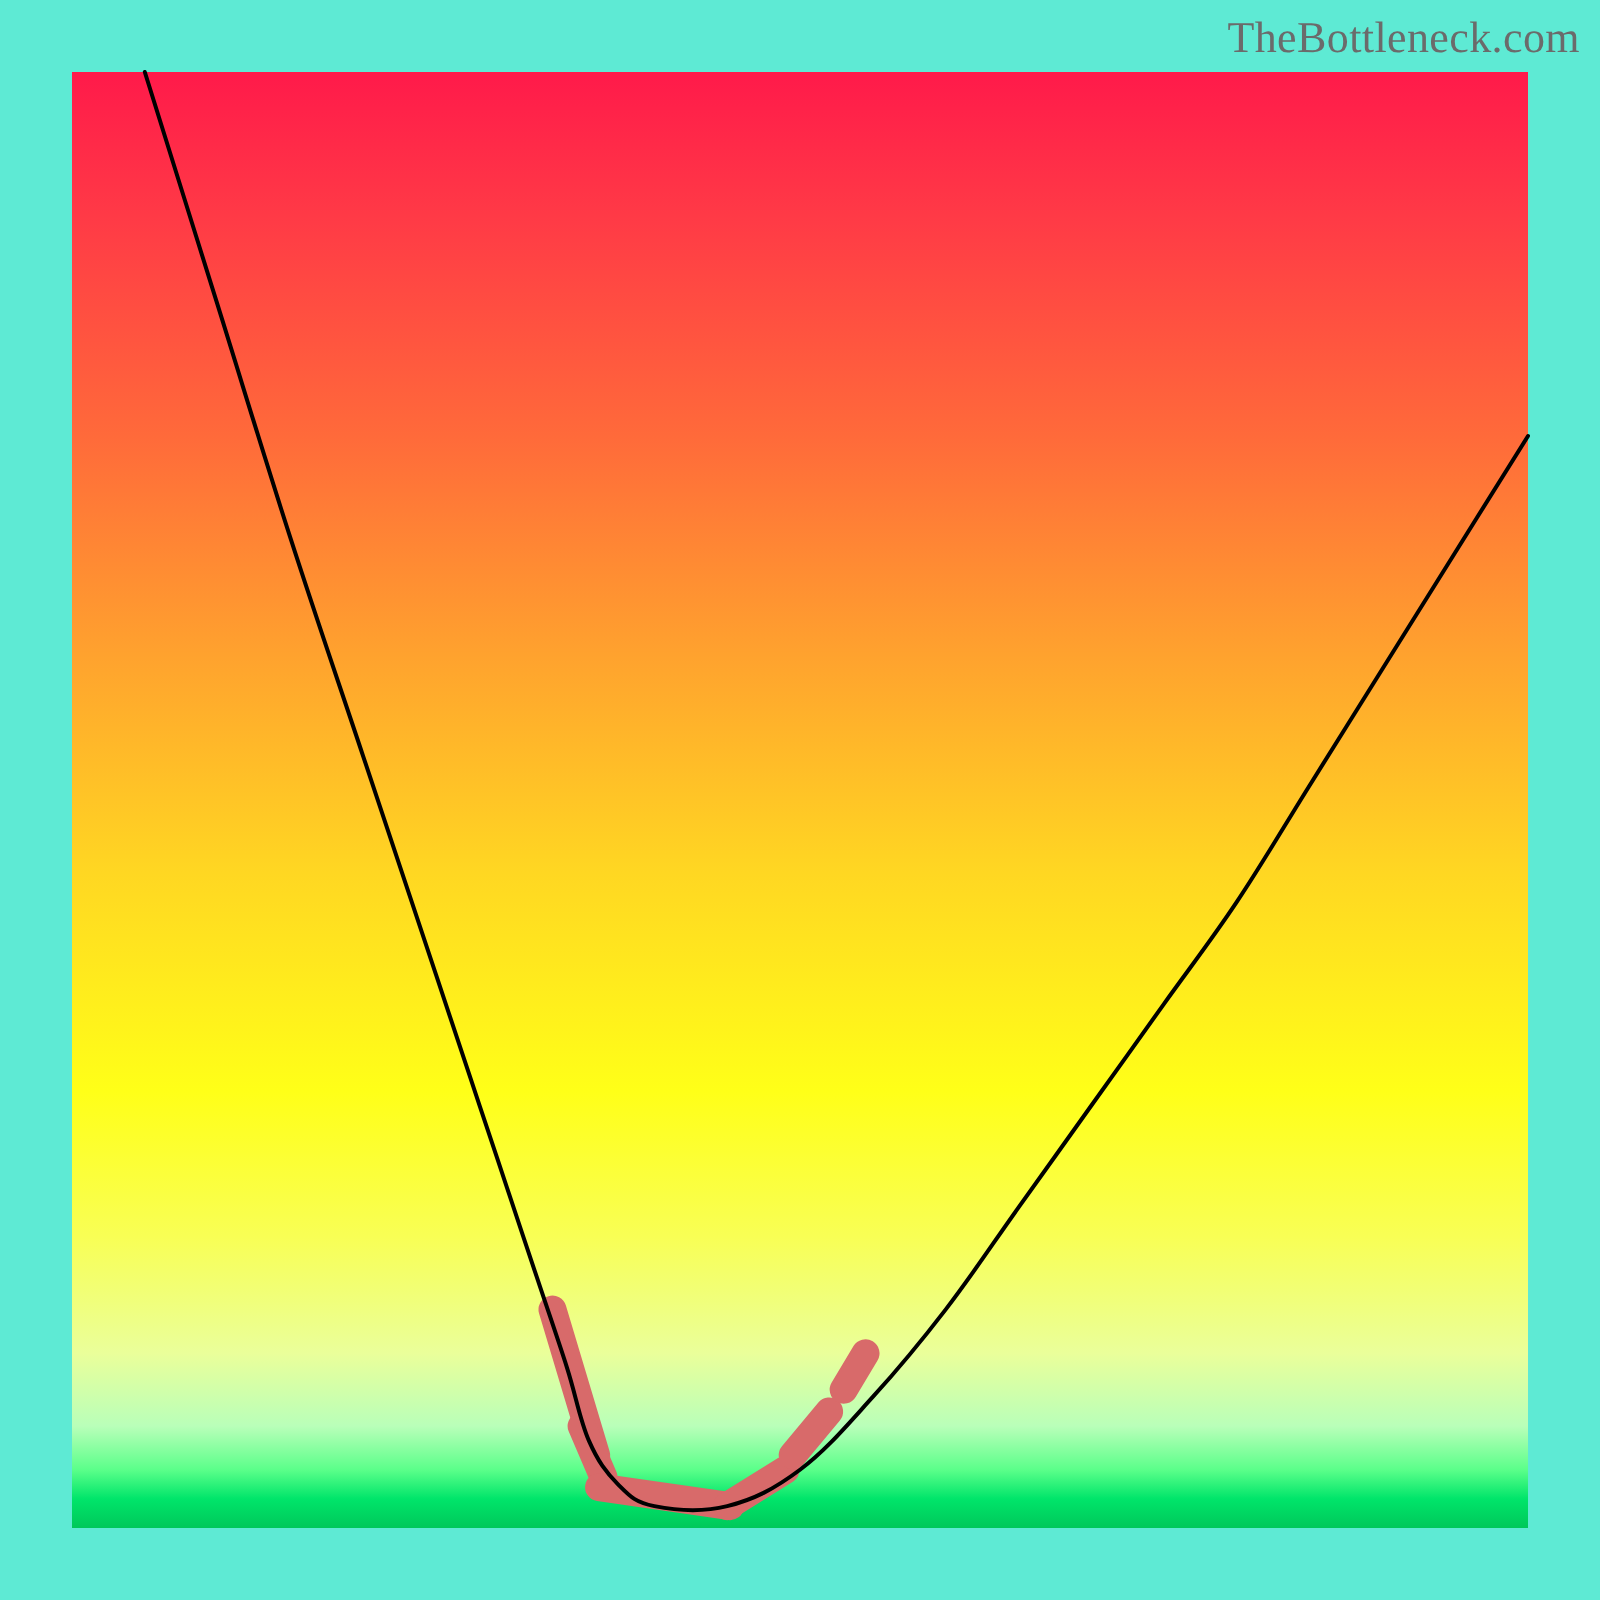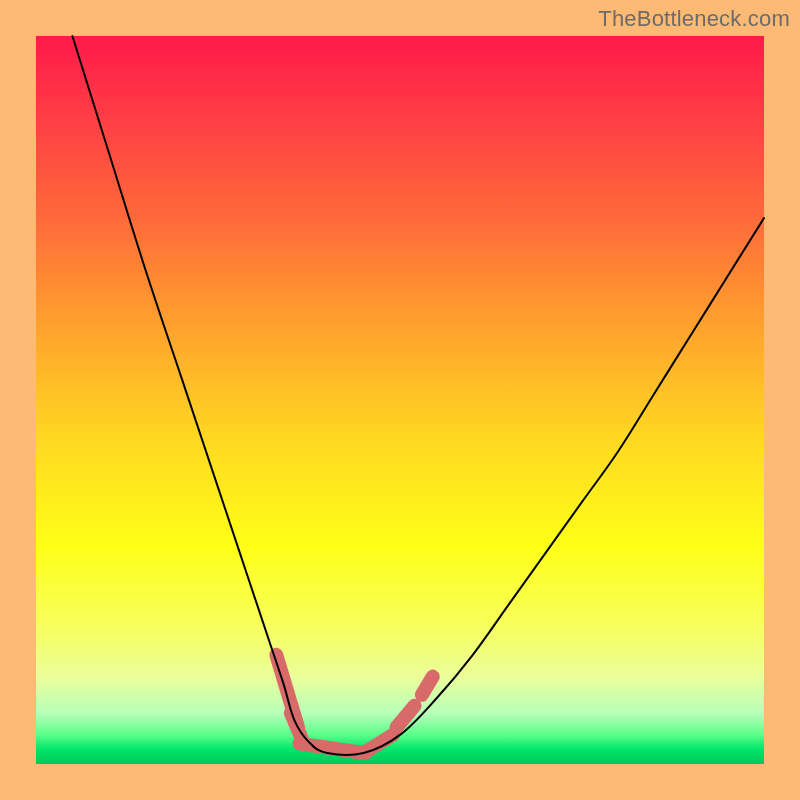--- a/index.html
+++ b/index.html
@@ -10,21 +10,22 @@
     background: #000;
     overflow: hidden;
     font-family: Arial, Helvetica, sans-serif;
   }
   .frame {
     position: absolute;
     top: 0;
     left: 0;
     width: 800px;
     height: 800px;
-    background: #fdba74;
+    background: #5eead4;
+    font-family: Liberation Serif, serif;
   }
   .plot-area {
     position: absolute;
     top: 36px;
     left: 36px;
     width: 728px;
     height: 728px;
     background: linear-gradient(to bottom,
       #ff1a4a 0%,
       #ff3a46 10%,

